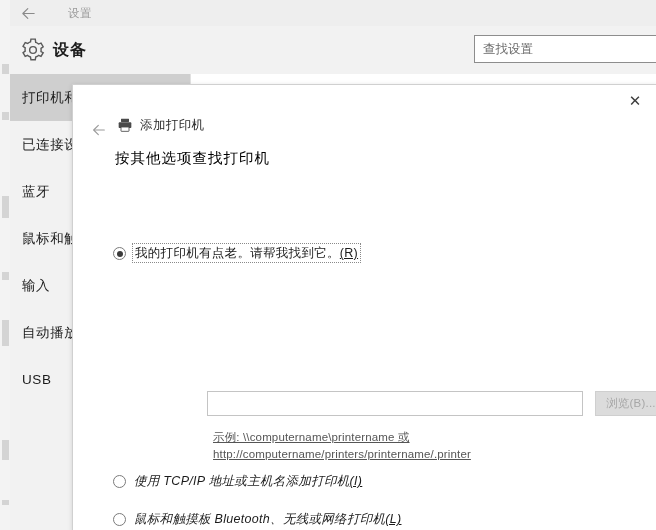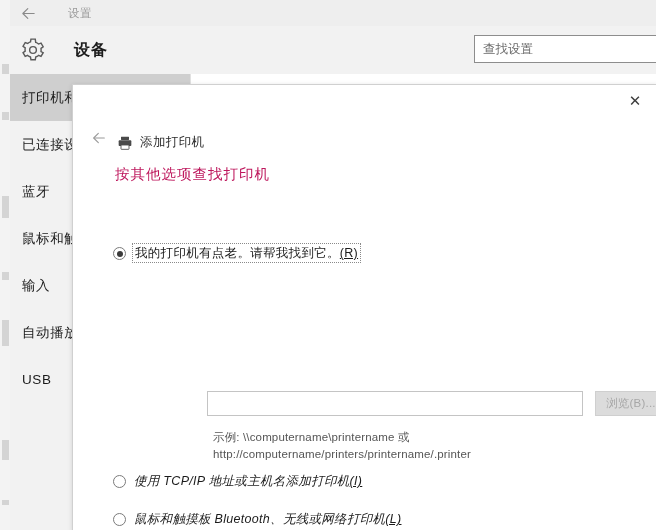--- a/index.html
+++ b/index.html
@@ -75,21 +75,21 @@
     display: flex;
     align-items: center;
   }
   #gear-icon {
     margin-left: 10px;
     width: 26px; height: 26px;
     display: block;
     color: #5a5a5a;
   }
   #page-title {
-    margin-left: 28px;
+    margin-left: 7px;
     font-size: 16px;
     font-weight: bold;
     color: #1c1c1c;
     letter-spacing: 1px;
   }
   #search-wrap {
     position: absolute;
     left: 464px; top: 9px;
     width: 300px; height: 28px;
   }
@@ -160,21 +160,21 @@
     font-size: 15px;
     color: #3d3d3d;
     font-family: "Liberation Sans", sans-serif;
   }
 
   #dialog-nav {
     position: absolute;
     left: 0; top: 32px;
     width: 584px; height: 34px;
     display: flex;
-    align-items: flex-end;
+    align-items: flex-start;
   }
   #dialog-back {
     width: 32px; height: 26px;
     margin-left: 10px;
     display: flex; align-items: center; justify-content: center;
     color: #9a9a9a;
     font-size: 14px;
   }
   #printer-icon {
     width: 16px; height: 16px;
@@ -184,23 +184,23 @@
   }
   #dialog-title {
     margin-left: 7px;
     font-size: 12.5px;
     color: #2b2b2b;
     letter-spacing: .4px;
   }
 
   #dialog-heading {
     position: absolute;
-    left: 42px; top: 80px;
+    left: 42px; top: 64px;
     font-size: 14.5px;
-    color: #be185d;
+    color: #000000;
     letter-spacing: 1px;
   }
 
   
   #options {
     position: absolute;
     left: 40px; top: 160px;
     width: 530px;
   }
   .option-row {
@@ -276,21 +276,21 @@
   }
 
   #example-text {
     position: absolute;
     left: 140px; top: 344px;
     font-size: 11.5px;
     color: #555555;
     line-height: 17px;
     letter-spacing: .15px;
   }
-  #example-text div { white-space: nowrap; }
+  #example-text div { white-space: nowrap; text-decoration: underline; }
 
   #options-lower {
     position: absolute;
     left: 40px; top: 388px;
     width: 530px;
   }
   #options-lower .option-row { margin-bottom: 22px; font-style: italic; }
 </style>
 </head>
 <body>

